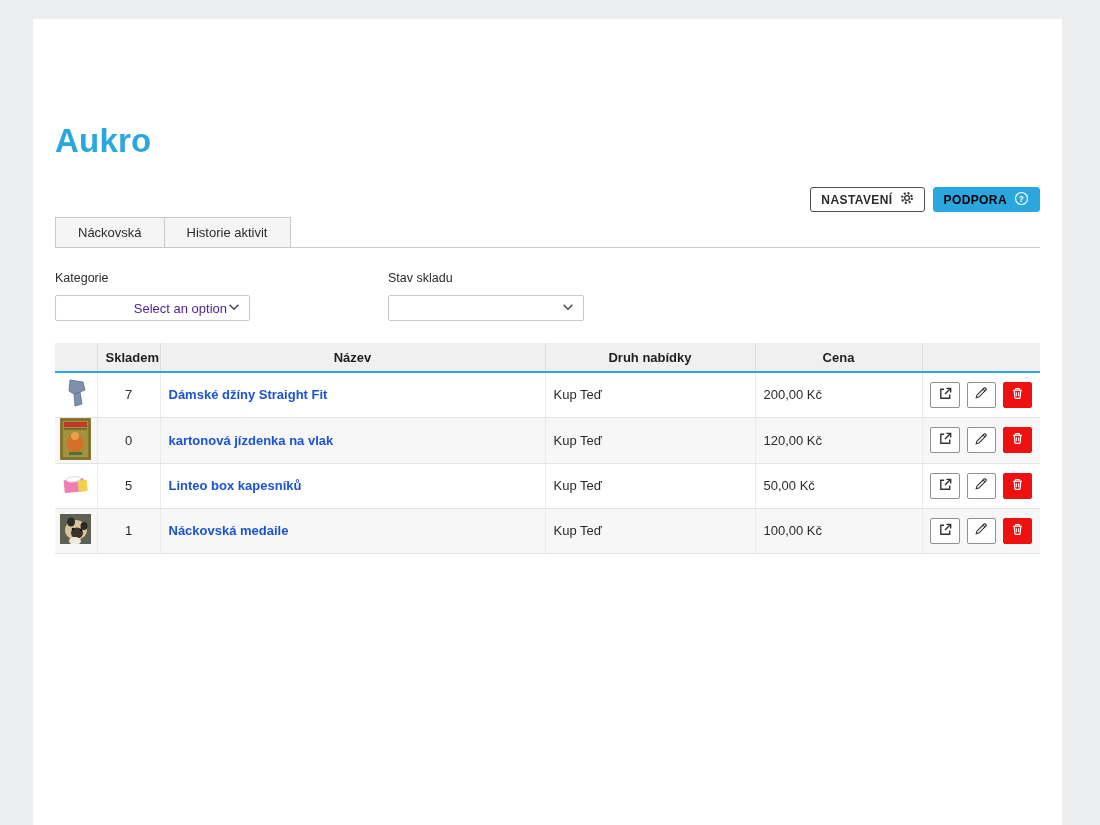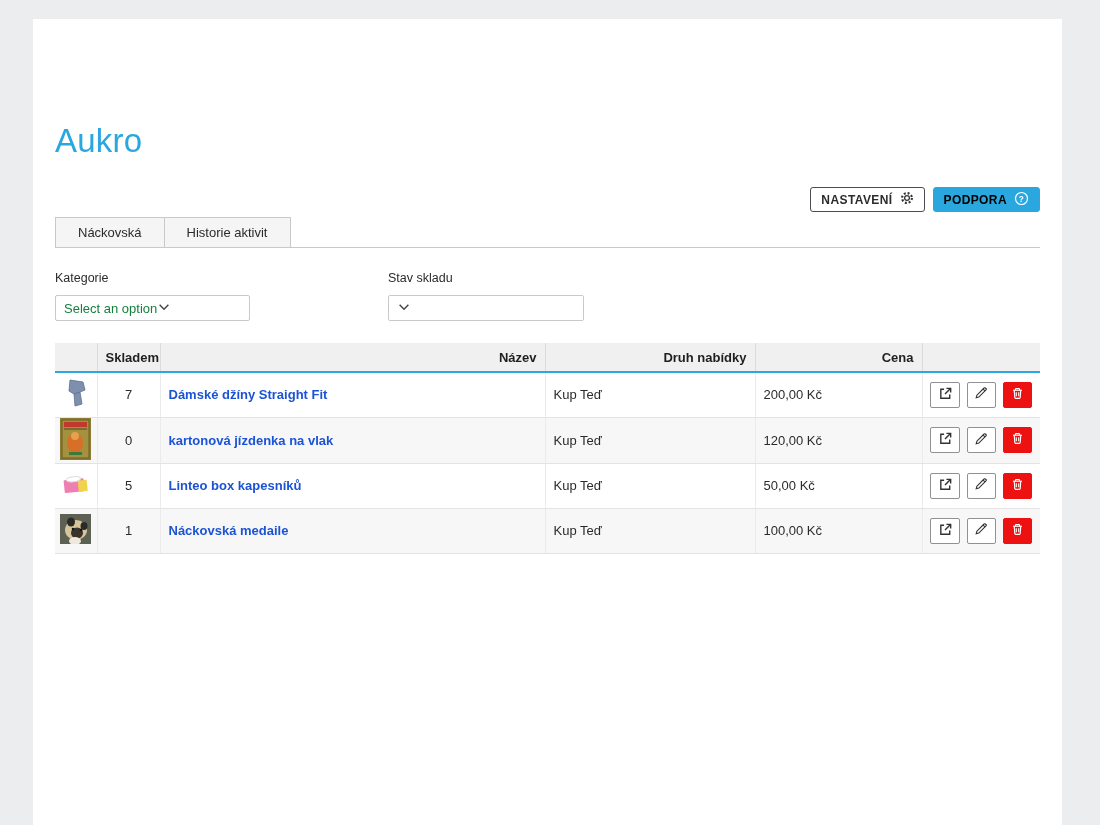--- a/index.html
+++ b/index.html
@@ -11,21 +11,21 @@
   }
   .card{
     position:absolute;left:33px;top:19px;width:1029px;height:806px;
     background:#ffffff;
   }
   .content{margin:0 22px;width:985px;}
 
   
   h1.page-title{
     margin:0;padding-top:102px;
-    font-size:33px;line-height:40px;font-weight:400;
+    font-size:33px;line-height:40px;font-weight:700;
     color:var(--brand,#2aa7de);
     letter-spacing:.2px;
   }
 
   
   .actions-row{display:flex;justify-content:flex-end;gap:8px;margin-top:26px;}
   .btn{
     height:25px;display:inline-flex;align-items:center;gap:7px;
     padding:0 10px;font-size:12px;font-weight:600;letter-spacing:.4px;
     border-radius:3px;cursor:pointer;box-sizing:border-box;
@@ -51,40 +51,40 @@
   
   .filters{display:flex;margin-top:23px;}
   .filter{display:flex;flex-direction:column;}
   .filter-label{font-size:12.5px;color:#2b2b2b;}
   .f-category{width:195px;margin-right:138px;}
   .f-search{width:200px;margin-right:137px;}
   .f-stock{width:196px;}
   .control{
     margin-top:10px;height:26px;box-sizing:border-box;
     border:1px solid #c9c9c9;background:#fff;border-radius:2px;
-    display:flex;align-items:center;justify-content:flex-start;
-    padding:0 8px;font-size:13px;color:#15803d;cursor:pointer;
+    display:flex;align-items:center;justify-content:flex-end;
+    padding:0 8px;font-size:13px;color:#4c1d95;cursor:pointer;
   }
   .control .sel-text{overflow:hidden;white-space:nowrap;}
   input.text-input{
     margin-top:10px;height:26px;box-sizing:border-box;width:100%;
     border:1px solid #c9c9c9;border-radius:2px;padding:0 8px;
     font-size:13px;color:#2b2b2b;font-family:"Liberation Sans", sans-serif;
   }
   input.text-input::placeholder{color:#9b9b9b;}
 
   
   table.offers{border-collapse:collapse;table-layout:fixed;width:985px;margin-top:22px;}
   col.c1{width:42px}col.c2{width:63px}col.c3{width:385px}
   col.c4{width:210px}col.c5{width:167px}col.c6{width:118px}
   thead th{
     background:#f0f0f1;height:29px;box-sizing:border-box;
     border-bottom:2px solid var(--brand,#2aa7de);
     border-left:1px solid #dcdcdc;
-    font-size:13px;font-weight:700;color:#1f1f1f;text-align:right;padding:0 8px;
+    font-size:13px;font-weight:700;color:#1f1f1f;text-align:center;padding:0 8px;
   }
   thead th:first-child{border-left:none;}
   tbody td{
     height:45px;box-sizing:border-box;
     border-bottom:1px solid #e3e3e3;border-left:1px solid #ebebeb;
     font-size:13px;color:#2b2b2b;padding:0 8px;background:#fff;vertical-align:middle;
   }
   tbody td:first-child{border-left:none;}
   tr.alt td{background:#f7f7f8;}
   td.c-thumb{text-align:center;padding:0 4px;}

